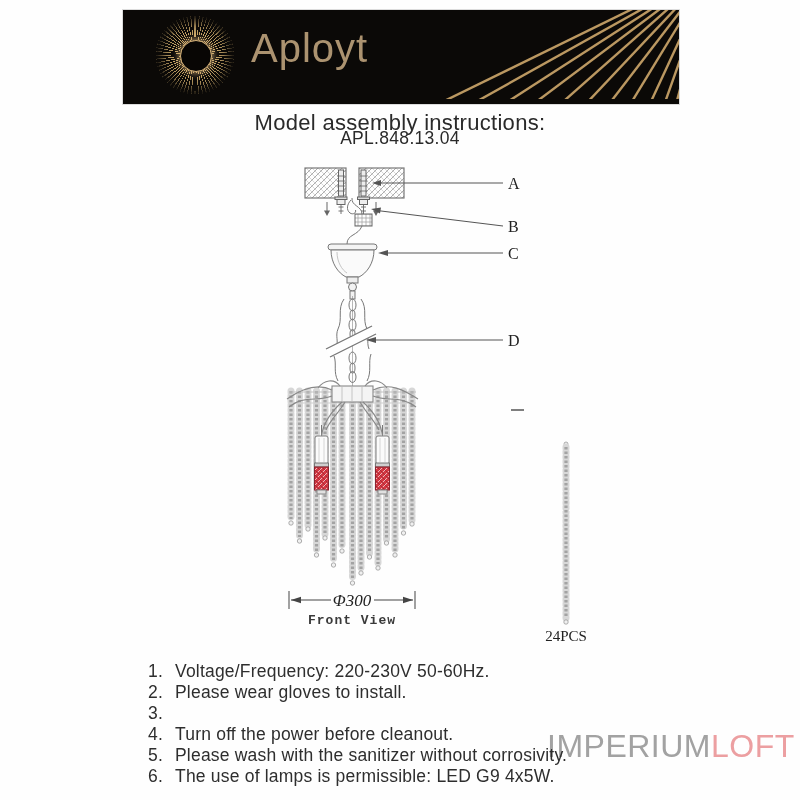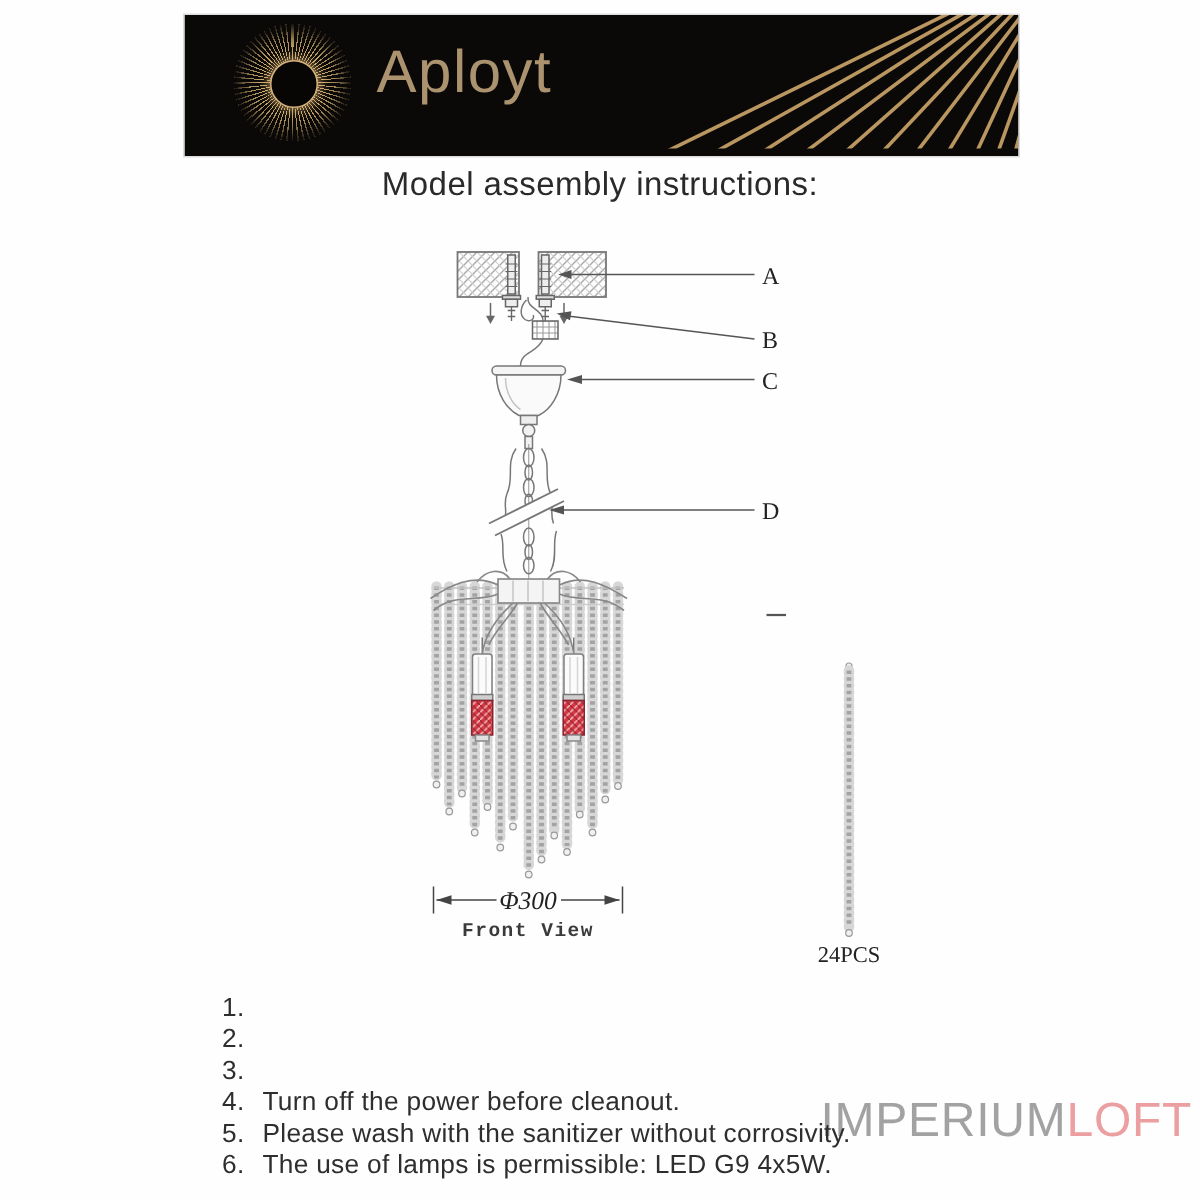--- a/index.html
+++ b/index.html
@@ -70,20 +70,21 @@
         <line x1="283" y1="-40" x2="199" y2="98"></line>
         <line x1="283" y1="-40" x2="219" y2="98"></line>
         <line x1="283" y1="-40" x2="234" y2="98"></line>
         <line x1="283" y1="-40" x2="246" y2="98"></line>
         <line x1="283" y1="-40" x2="254" y2="80"></line>
       </g>
     </svg>
   </div>
 
   <div class="title">Model assembly instructions:</div>
+  <div class="model">APL.848.13.04</div>
 
   <svg class="diagram" width="800" height="800" viewBox="0 0 800 800">
     <defs>
       <pattern id="hatch" patternUnits="userSpaceOnUse" width="6" height="6">
         <path d="M0 6 L6 0" stroke="#ababab" stroke-width="1" fill="none"></path>
         <path d="M0 0 L6 6" stroke="#cfcfcf" stroke-width="0.8" fill="none"></path>
       </pattern>
       <pattern id="redhatch" patternUnits="userSpaceOnUse" width="5" height="5">
         <rect width="5" height="5" fill="#d63843"></rect>
         <path d="M0 5 L5 0" stroke="#f0b6ba" stroke-width="1" fill="none"></path>
@@ -277,23 +278,25 @@
       <circle class="cap" cx="566" cy="622" r="2.2"></circle>
     </g>
     <text class="pcs-text" x="566" y="641">24PCS</text>
   </svg>
 
   <div class="watermark"><span class="wm-gray">IMPERIUM</span><span class="wm-pink">LOFT</span></div>
 
   <ol class="instructions">
     <li>
         <span class="num">1.</span>
+        <span class="txt">Voltage/Frequency: 220-230V 50-60Hz.</span>
       </li>
     <li>
         <span class="num">2.</span>
+        <span class="txt">Please wear gloves to install.</span>
       </li>
     <li>
         <span class="num">3.</span>
       </li>
     <li>
         <span class="num">4.</span>
         <span class="txt">Turn off the power before cleanout.</span>
       </li>
     <li>
         <span class="num">5.</span>

